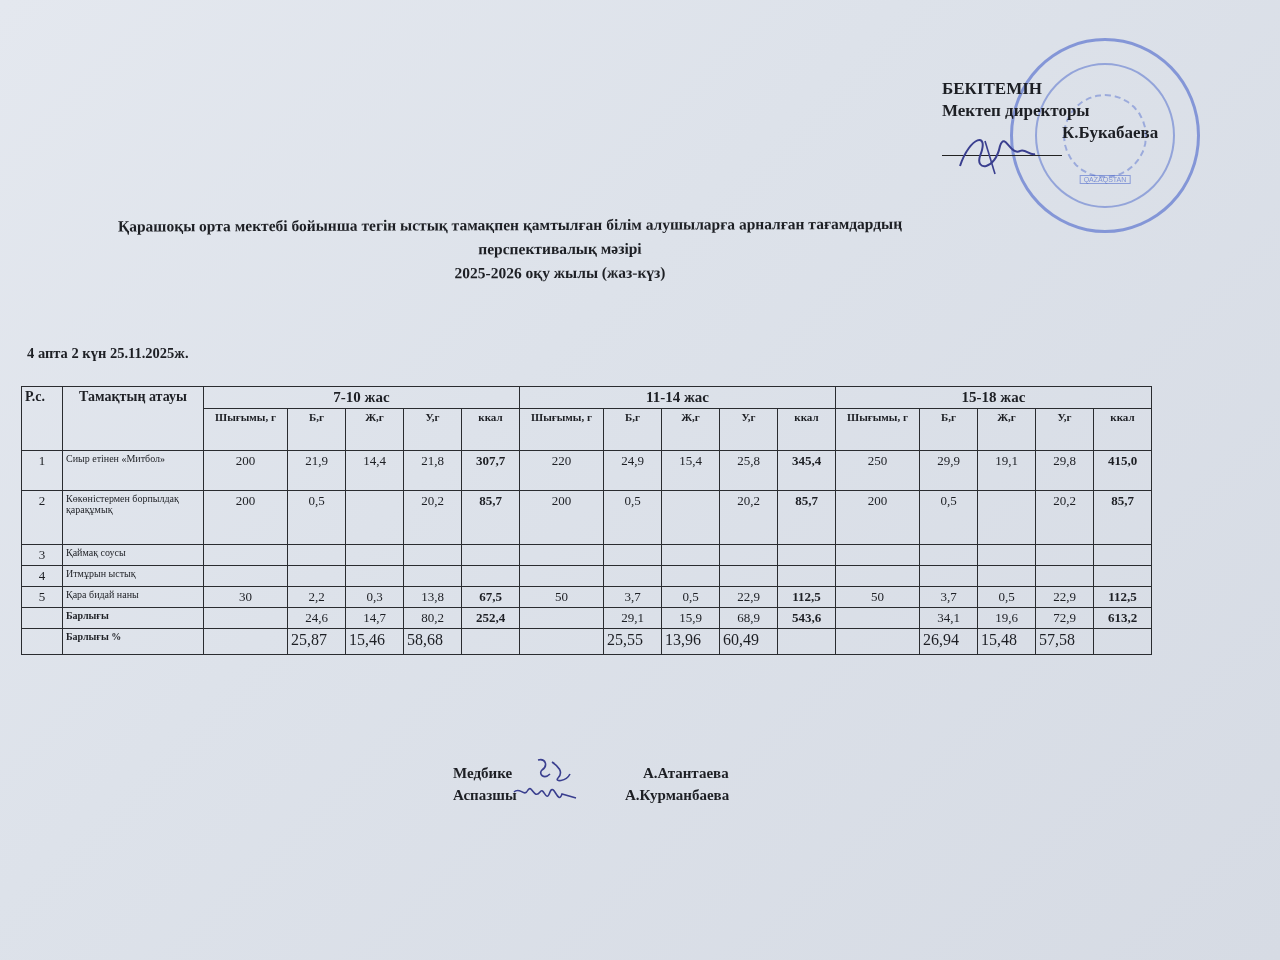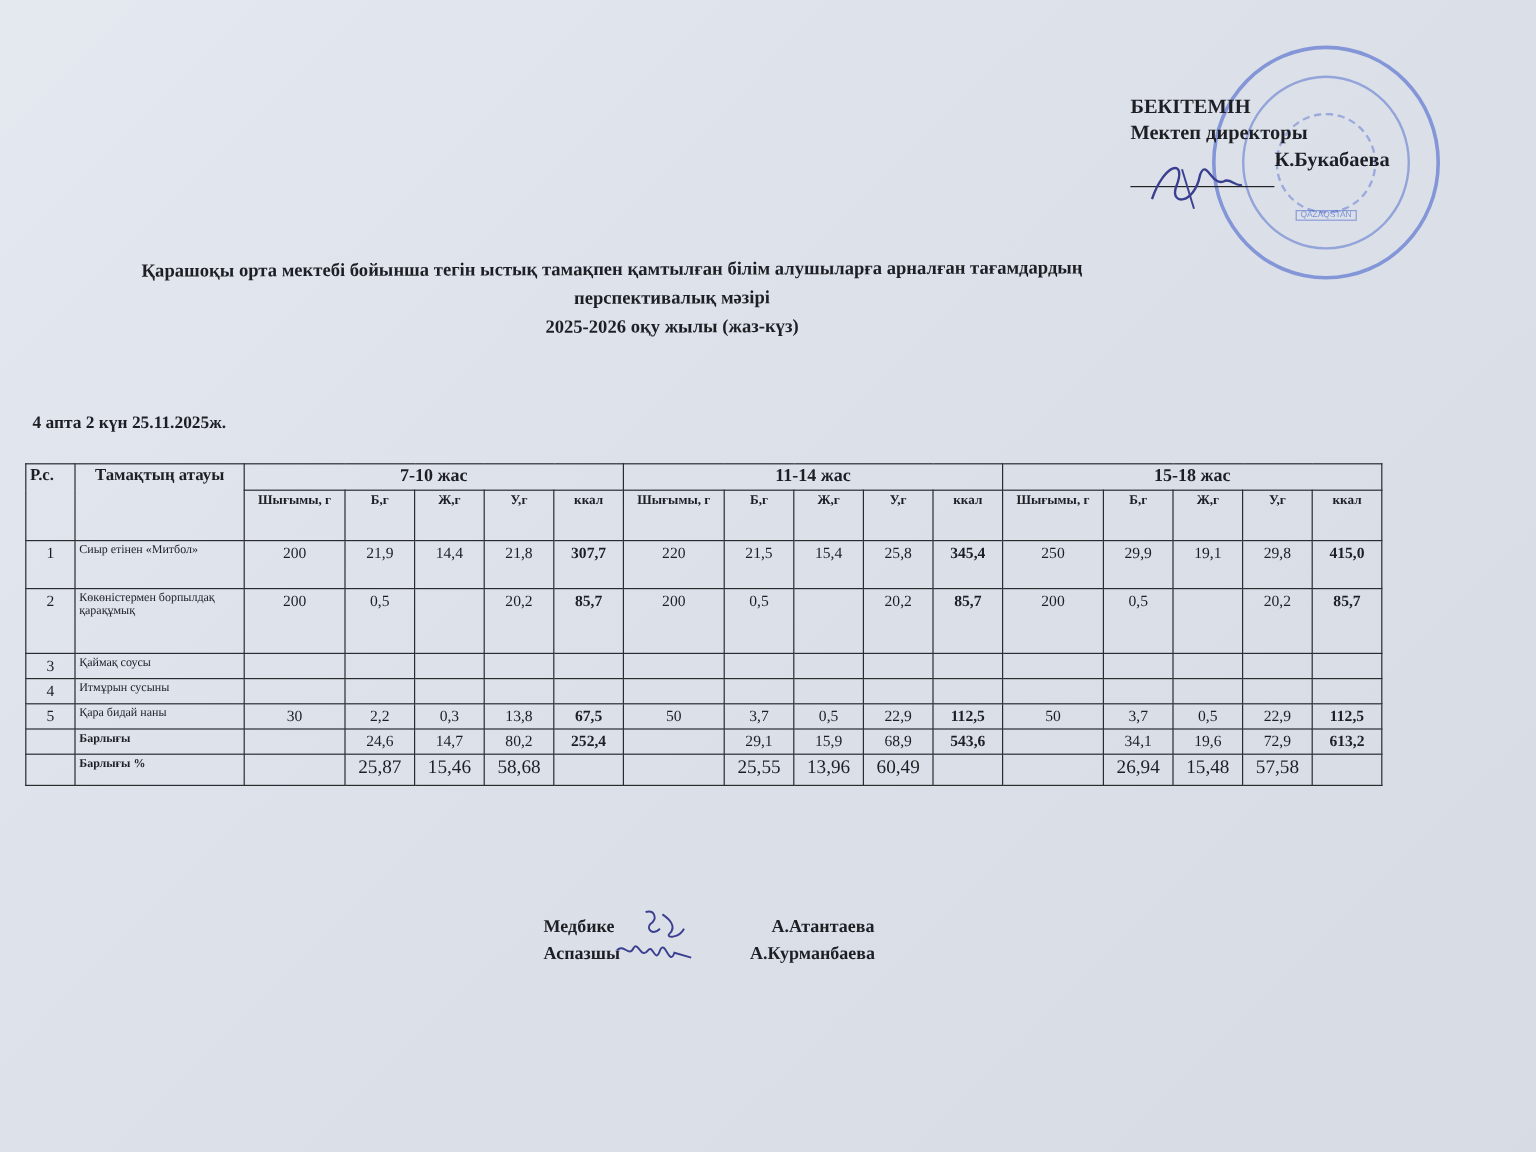--- a/index.html
+++ b/index.html
@@ -59,21 +59,21 @@
   table.menu td, table.menu th {
     border:1px solid #2a2c30; padding:2px 3px; vertical-align:top;
   }
   table.menu th { font-weight:bold; text-align:center;margin-top:16px; }
   .h-age { font-size:15px; height:22px; }
   .h-sub { font-size:11px; height:42px; }
   td.num { text-align:center; }
   td.b { font-weight:bold; }
   td.name { font-family:"Liberation Serif", serif; text-align:left; font-size:10px; }
   td.idx { text-align:center; }
-  td.pct { font-size:16px; text-align:center; vertical-align:bottom; }
+  td.pct { font-size:16px; text-align:left; vertical-align:bottom; }
   .footer {
     position:absolute; left:453px; top:762px; font-weight:bold; font-size:15px; line-height:22px;
   }
   .footer .role { display:inline-block; width:90px; }
   .footer .nm1 { position:absolute; left:190px; top:0; white-space:nowrap; }
   .footer .nm2 { position:absolute; left:172px; top:22px; white-space:nowrap; }
   .sig1 { position:absolute; left:530px; top:756px; }
   .sig2 { position:absolute; left:510px; top:780px; }
 </style>
 </head>
@@ -153,21 +153,21 @@
   <tbody id="tbody">
       <tr style="height: 40px;">
         <td class="idx">1</td>
         <td class="name">Сиыр етінен «Митбол»</td>
         <td class="num">200</td>
         <td class="num">21,9</td>
         <td class="num">14,4</td>
         <td class="num">21,8</td>
         <td class="num b">307,7</td>
         <td class="num">220</td>
-        <td class="num">21,5</td>
+        <td class="num">24,9</td>
         <td class="num">15,4</td>
         <td class="num">25,8</td>
         <td class="num b">345,4</td>
         <td class="num">250</td>
         <td class="num">29,9</td>
         <td class="num">19,1</td>
         <td class="num">29,8</td>
         <td class="num b">415,0</td>
       </tr>
       <tr style="height: 54px;">
@@ -203,21 +203,21 @@
         <td class="num"></td>
         <td class="num b"></td>
         <td class="num"></td>
         <td class="num"></td>
         <td class="num"></td>
         <td class="num"></td>
         <td class="num b"></td>
       </tr>
       <tr style="height: 20px;">
         <td class="idx">4</td>
-        <td class="name">Итмұрын сусыны</td>
+        <td class="name">Итмұрын ыстық</td>
         <td class="num"></td>
         <td class="num"></td>
         <td class="num"></td>
         <td class="num"></td>
         <td class="num b"></td>
         <td class="num"></td>
         <td class="num"></td>
         <td class="num"></td>
         <td class="num"></td>
         <td class="num b"></td>

